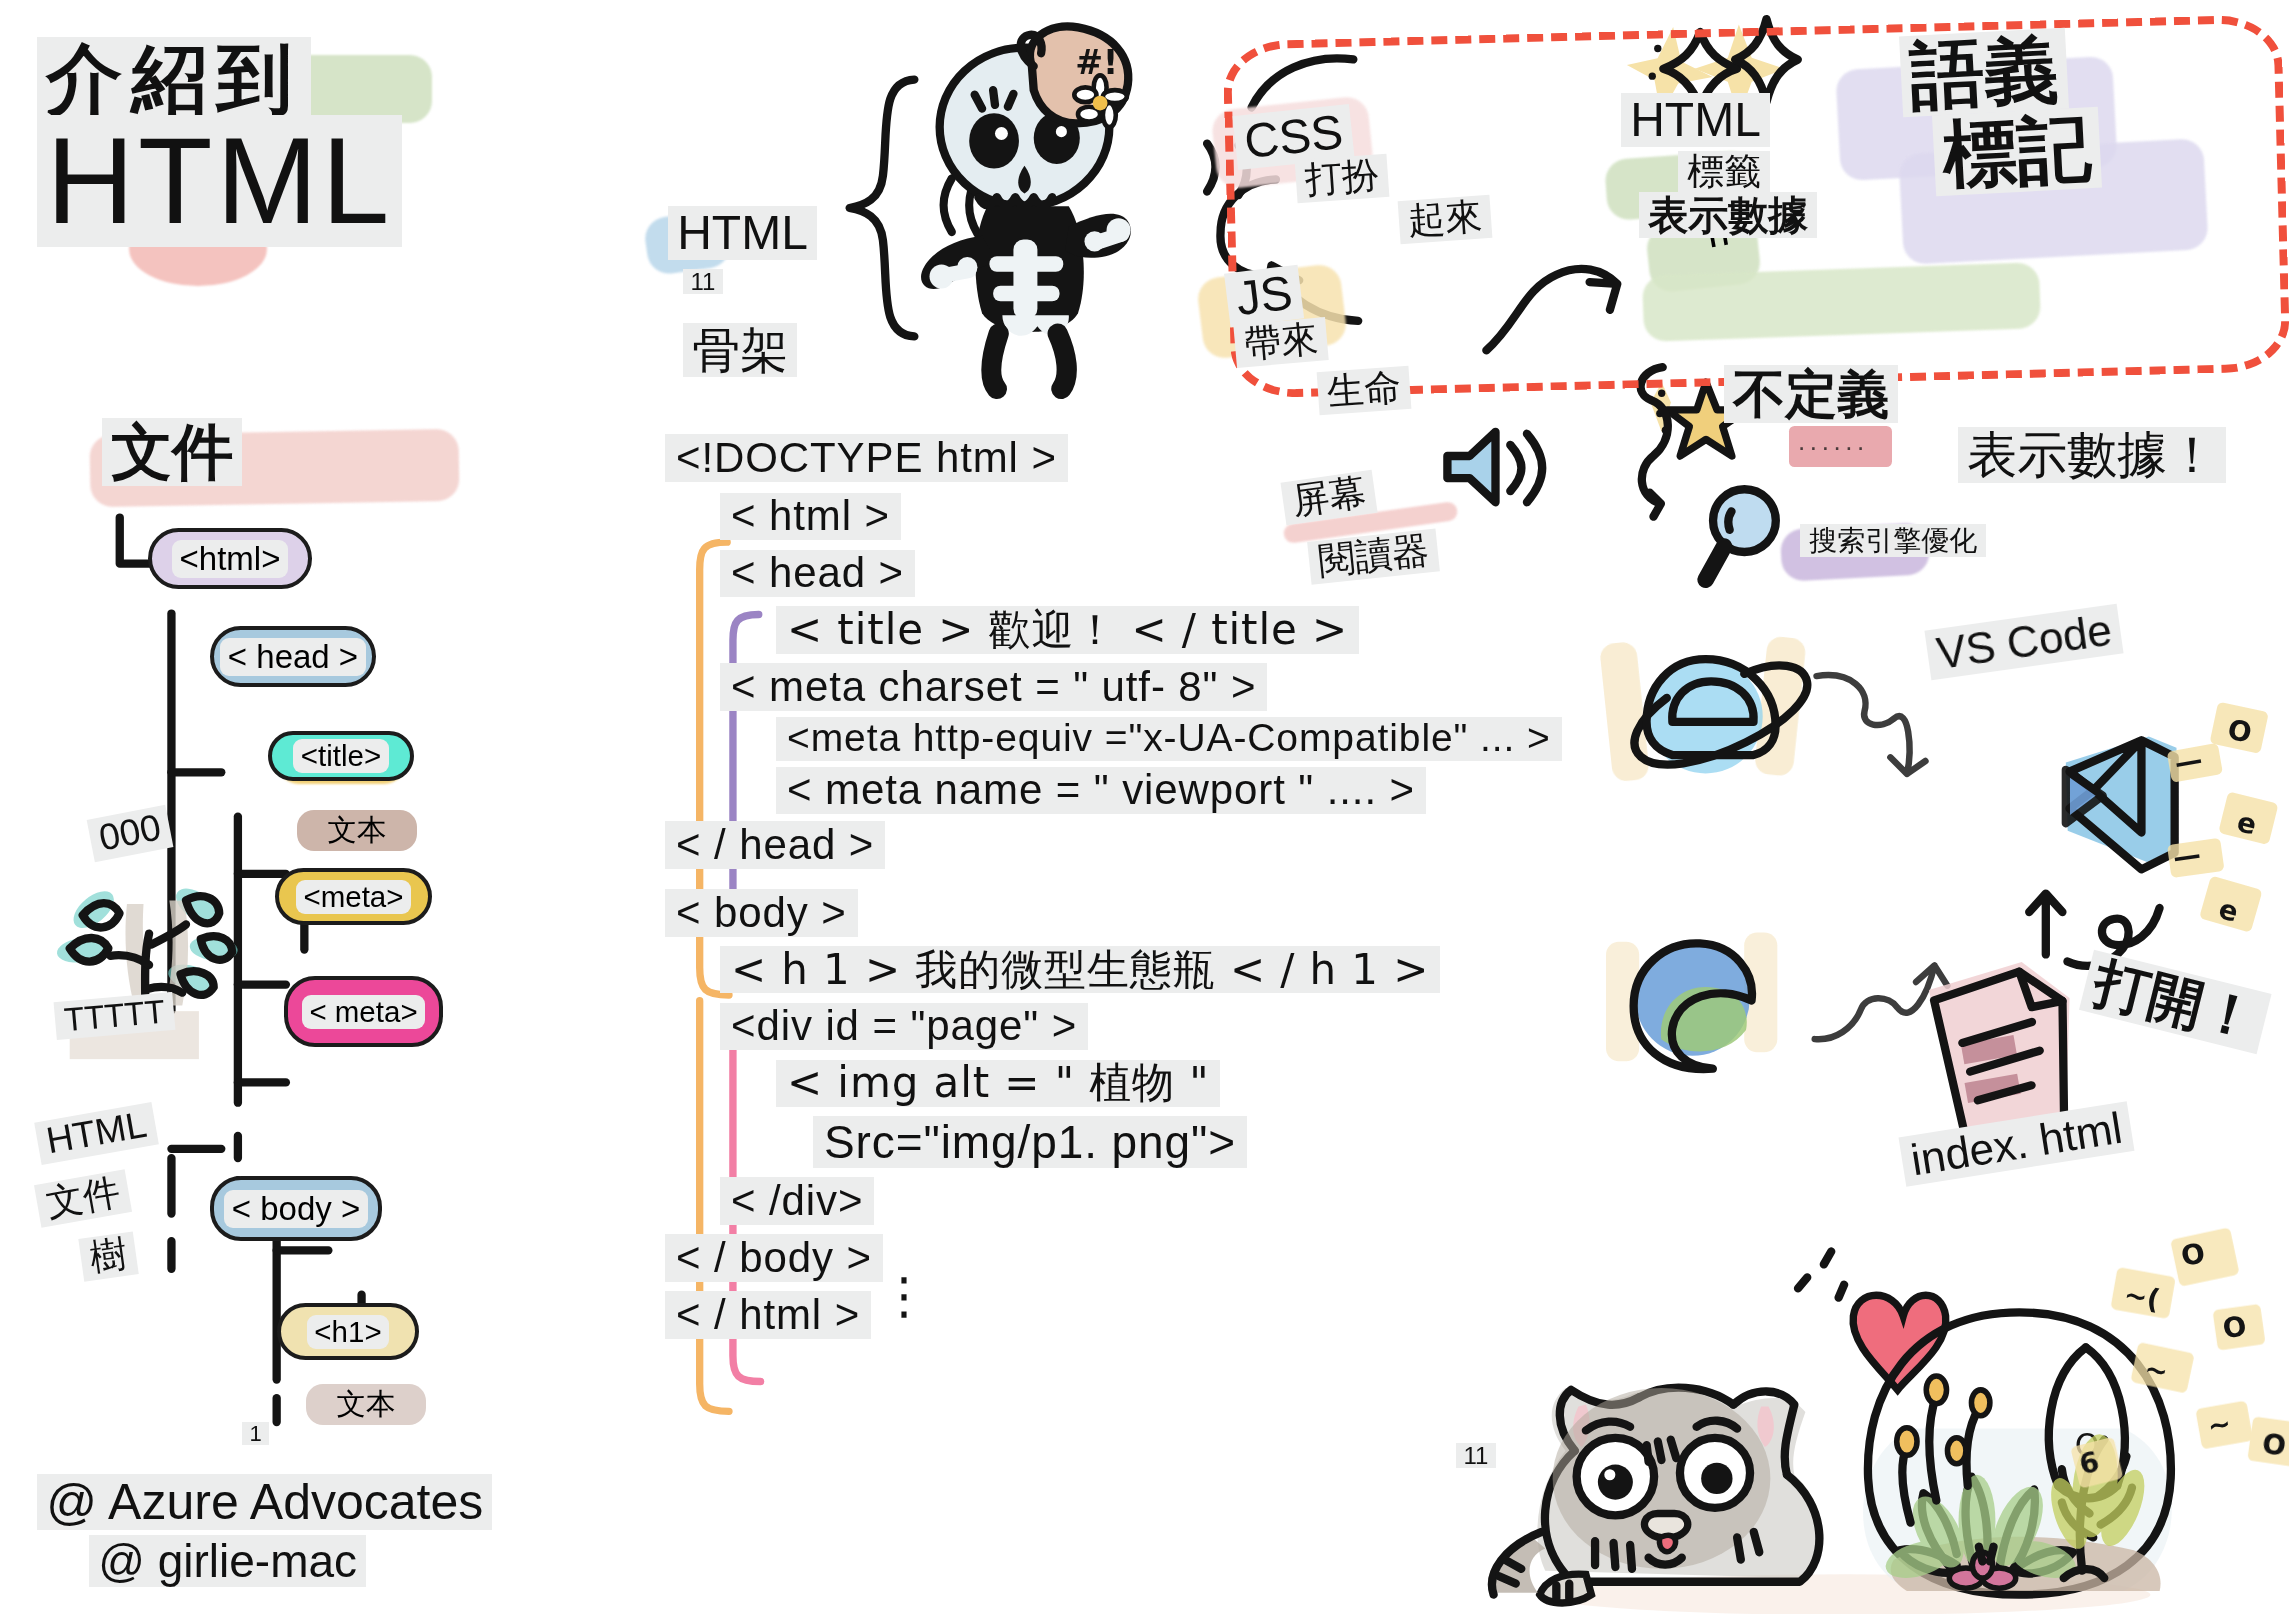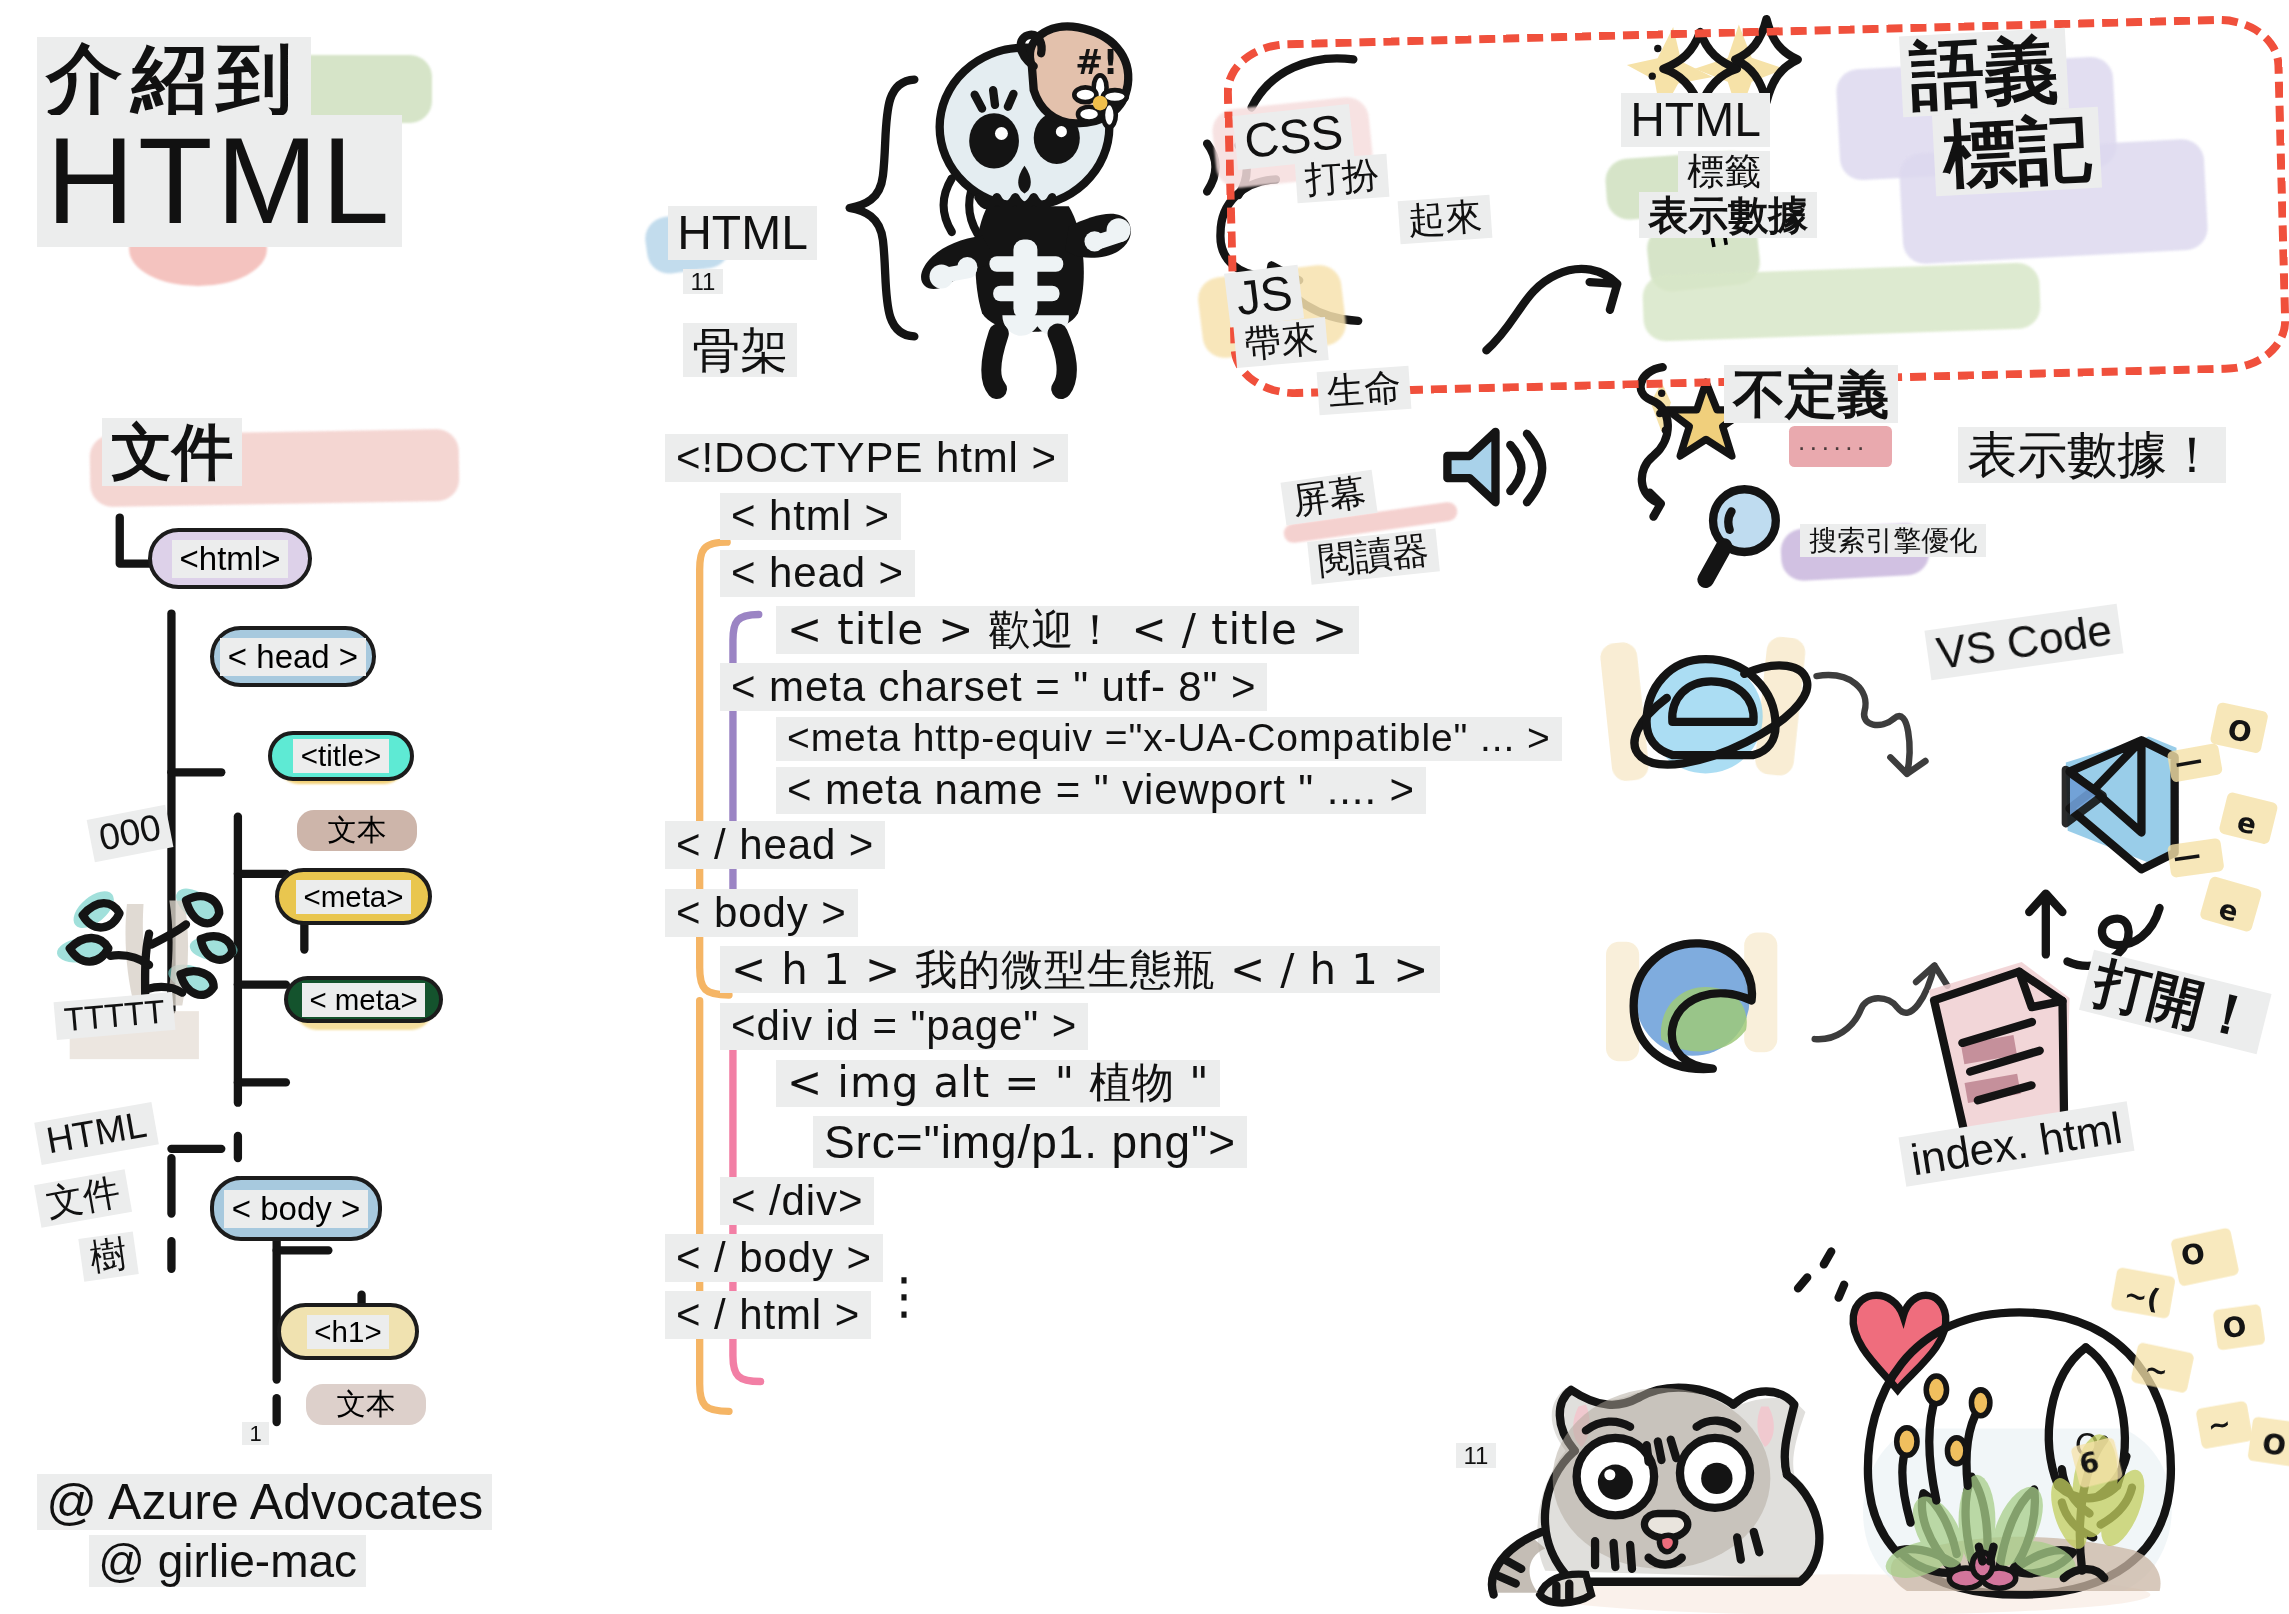--- a/index.html
+++ b/index.html
@@ -51,21 +51,21 @@
   .node{
     position:absolute;
     border:4.6px solid #1c1c1c;
     border-radius:31px;
     display:flex;align-items:center;justify-content:center;
     font-size:33px;
     white-space:nowrap;
     z-index:4;
     box-sizing:border-box;
   }
-  .node span{background:#eceded;padding:0 7.4px;}
+  .node span{background:#eceded;padding:0 7.4px;border-radius:9px;}
   .leafbox{
     position:absolute;display:flex;align-items:center;justify-content:center;
     font-size:29.5px;z-index:4;border-radius:17px;
   }
 
   
   #lasso{
     position:absolute;left:1227px;top:28px;width:1043px;height:341px;
     border:8.3px dashed #f0503c;
     border-radius:65px/51px;
@@ -317,21 +317,21 @@
   <div class="leafbox" style="left:297px;top:810px;width:120px;height:41px;background:#cdb5aa;">
     <span class="cn">文本</span>
   </div>
 
   <div class="swipe" style="left:284px;top:877px;width:138px;height:44px;background:#f0c961;"></div>
   <div class="node" style="left:275px;top:868px;width:157px;height:57px;background:#e9c64f;font-size:29.5px;">
     <span>&lt;meta&gt;</span>
   </div>
 
   <div class="swipe" style="left:295px;top:986px;width:138px;height:44px;background:#f3d98c;"></div>
-  <div class="node" style="left:284px;top:976px;width:159px;height:47px;background:#14532d;font-size:29.5px;">
+  <div class="node" style="left:284px;top:976px;width:159px;height:71px;background:#ec4899;font-size:29.5px;">
     <span>&lt; meta&gt;</span>
   </div>
 
   <div class="swipe" style="left:222px;top:1189px;width:148px;height:48px;background:#8fbcd6;"></div>
   <div class="node" style="left:210px;top:1176px;width:172px;height:65px;background:#a7c9de;">
     <span>&lt; body &gt;</span>
   </div>
 
   <div class="swipe" style="left:288px;top:1312px;width:129px;height:44px;background:#f3d98c;"></div>
   <div class="node" style="left:277px;top:1303px;width:142px;height:57px;background:#f0e2b0;font-size:29.5px;">

